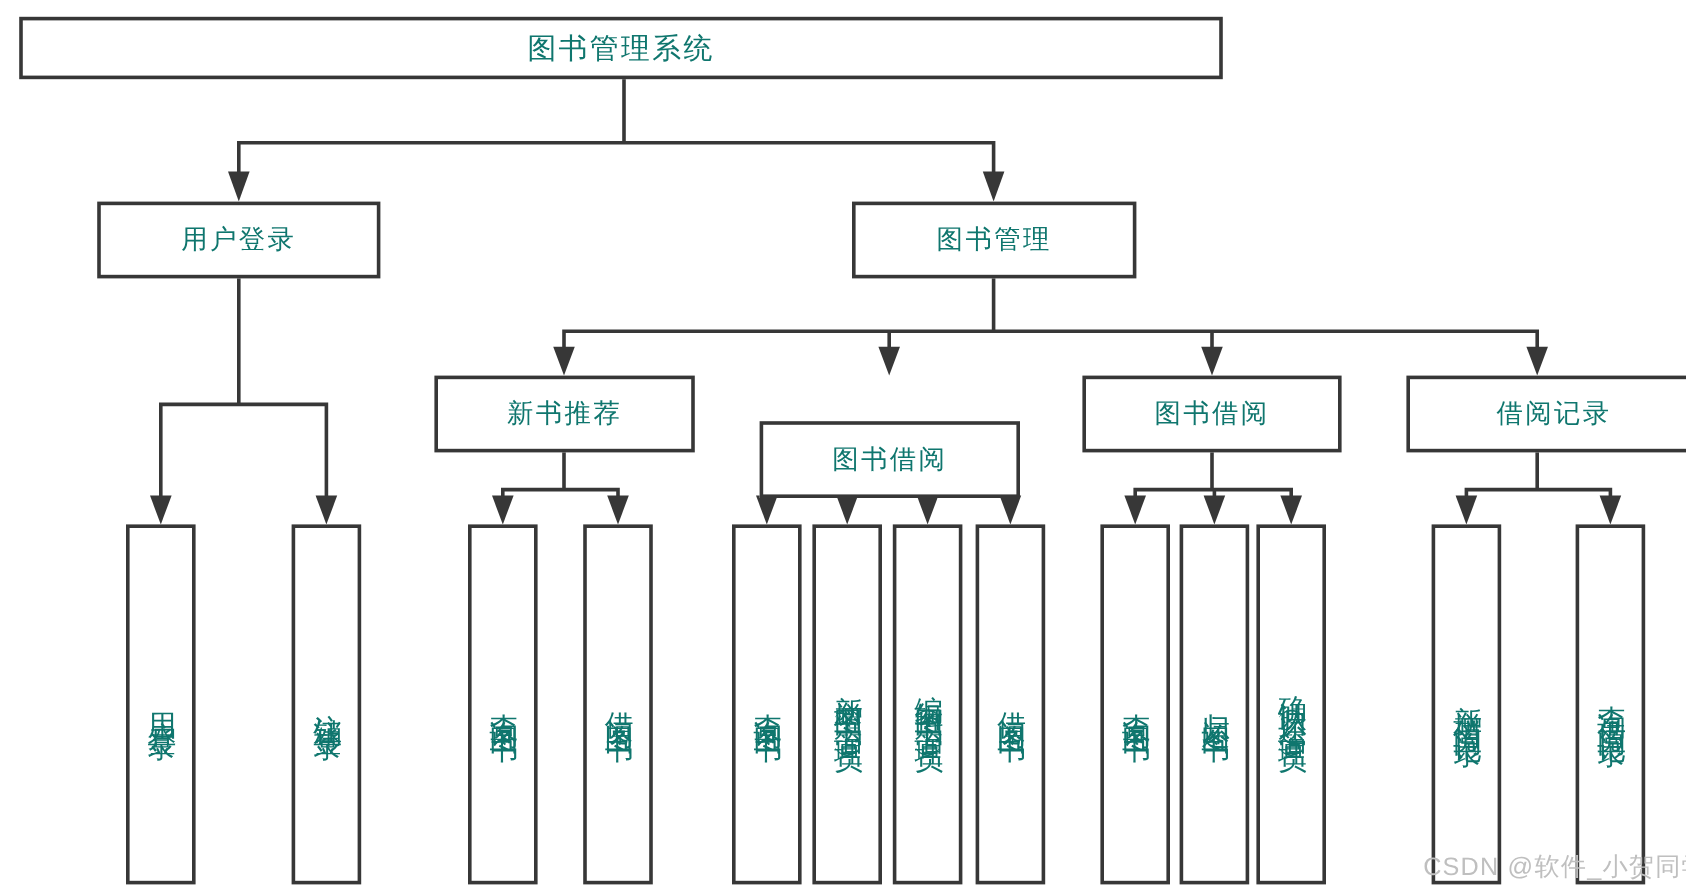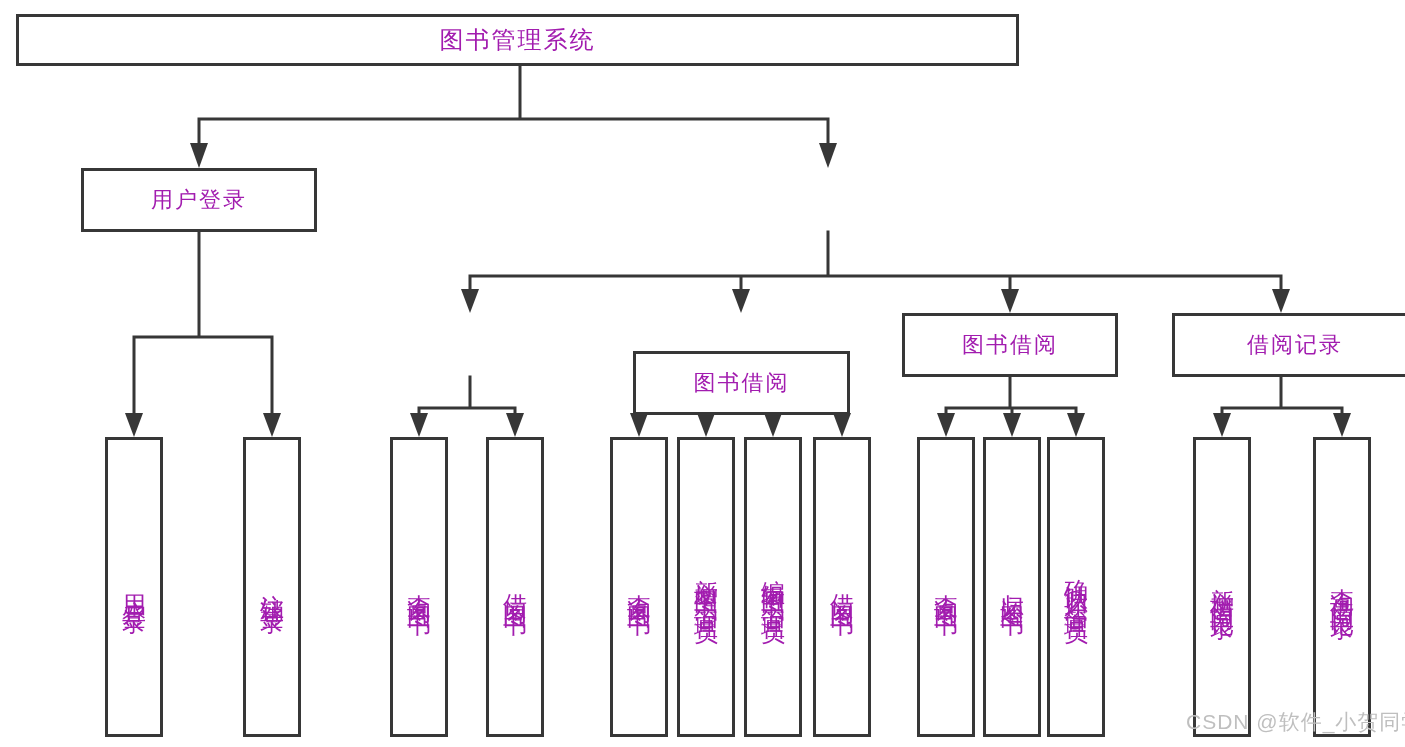--- a/index.html
+++ b/index.html
@@ -13,21 +13,21 @@
   }
   .connectors { position: absolute; left: 0; top: 0; }
   .box {
     position: absolute;
     box-sizing: border-box;
     border: 3px solid #373737;
     background: #ffffff;
     display: flex;
     align-items: center;
     justify-content: center;
-    color: #a21caf;
+    color: #0f766e;
     white-space: nowrap;
   }
   .h  { font-size: 22px; letter-spacing: 2px; }
   .title { font-size: 24px; letter-spacing: 2px; }
   .v {
     writing-mode: vertical-rl;
     text-orientation: mixed;
     font-size: 24px;
     letter-spacing: 6px;
     line-height: 1;
@@ -77,21 +77,23 @@
       <polygon points="1003,413 1021,413 1012,437"></polygon>
       <polygon points="1067,413 1085,413 1076,437"></polygon>
       <polygon points="1213,413 1231,413 1222,437"></polygon>
       <polygon points="1333,413 1351,413 1342,437"></polygon>
     </g>
   </svg>
 
   <div class="box title" style="left:16px; top:14px; width:1003px; height:52px;">图书管理系统</div>
 
   <div class="box h" style="left:81px; top:168px; width:236px; height:64px;">用户登录</div>
+  <div class="box h" style="left:710px; top:168px; width:237px; height:64px;">图书管理</div>
 
+  <div class="box h" style="left:362px; top:313px; width:217px; height:64px;">新书推荐</div>
   <div class="box h" style="left:633px; top:313px; width:217px; height:64px;margin-top:38px;">图书借阅</div>
   <div class="box h" style="left:902px; top:313px; width:216px; height:64px;">图书借阅</div>
   <div class="box h" style="left:1172px; top:313px; width:246px; height:64px;">借阅记录</div>
 
   <div class="box v" style="left:105px; top:437px; width:58px; height:300px;">用户登录</div>
   <div class="box v" style="left:243px; top:437px; width:58px; height:300px;">注销登录</div>
 
   <div class="box v" style="left:390px; top:437px; width:58px; height:300px;">查询图书</div>
   <div class="box v" style="left:486px; top:437px; width:58px; height:300px;">借阅图书</div>
 

